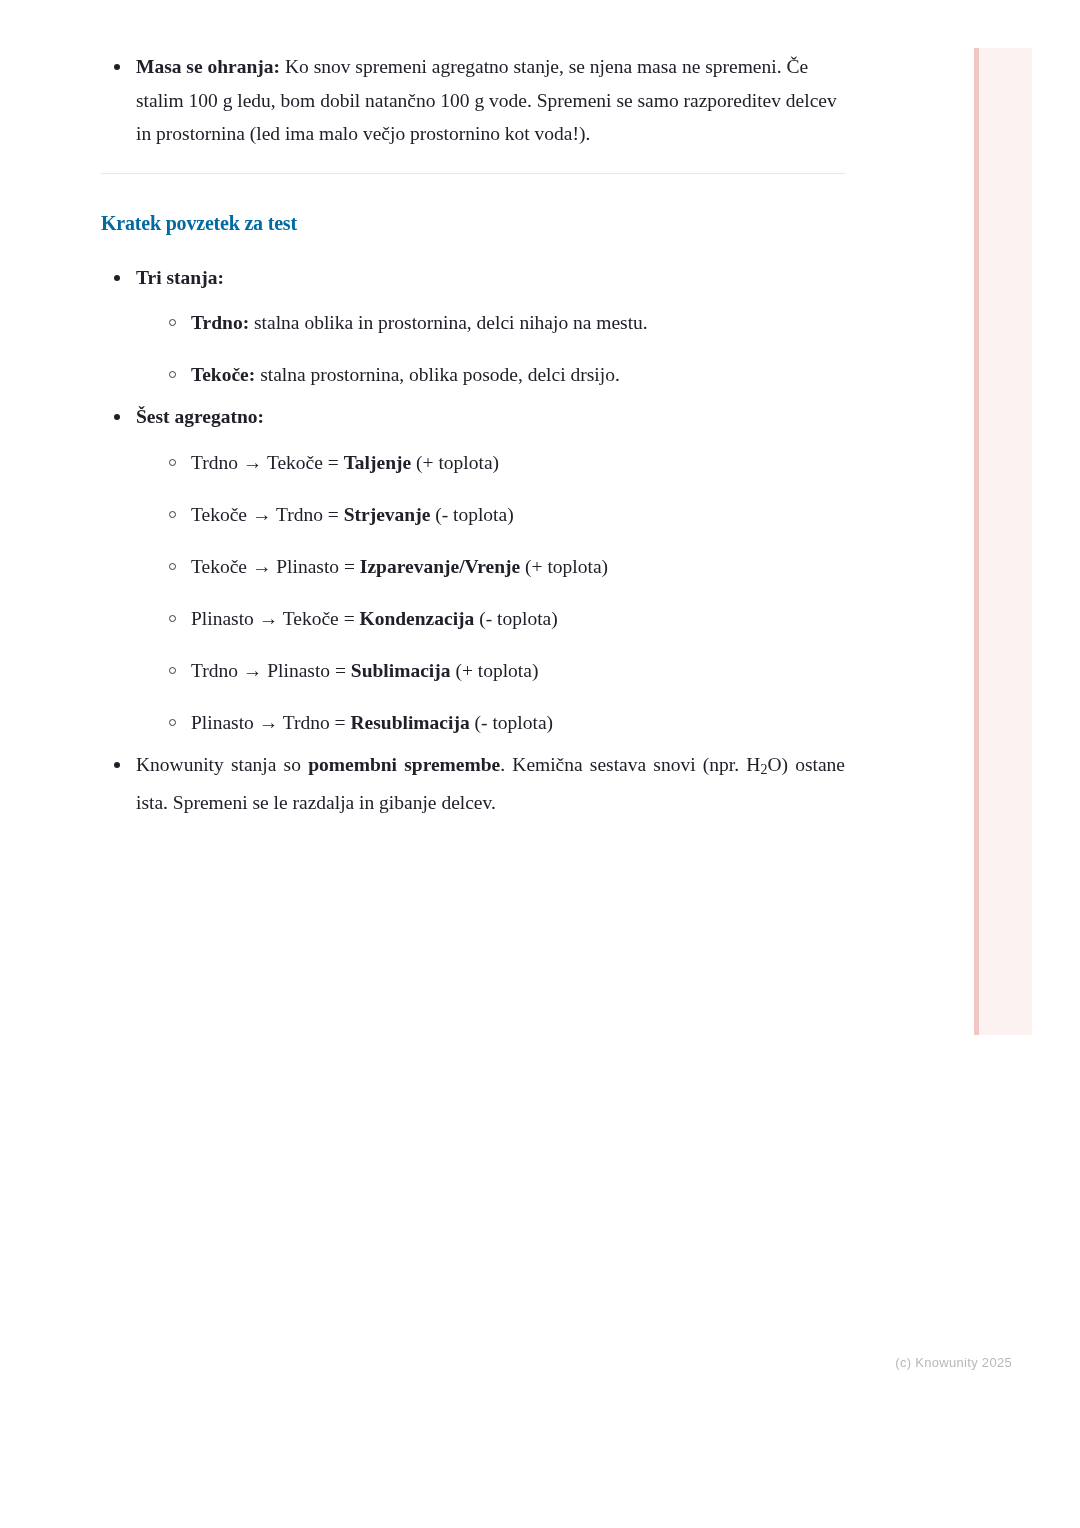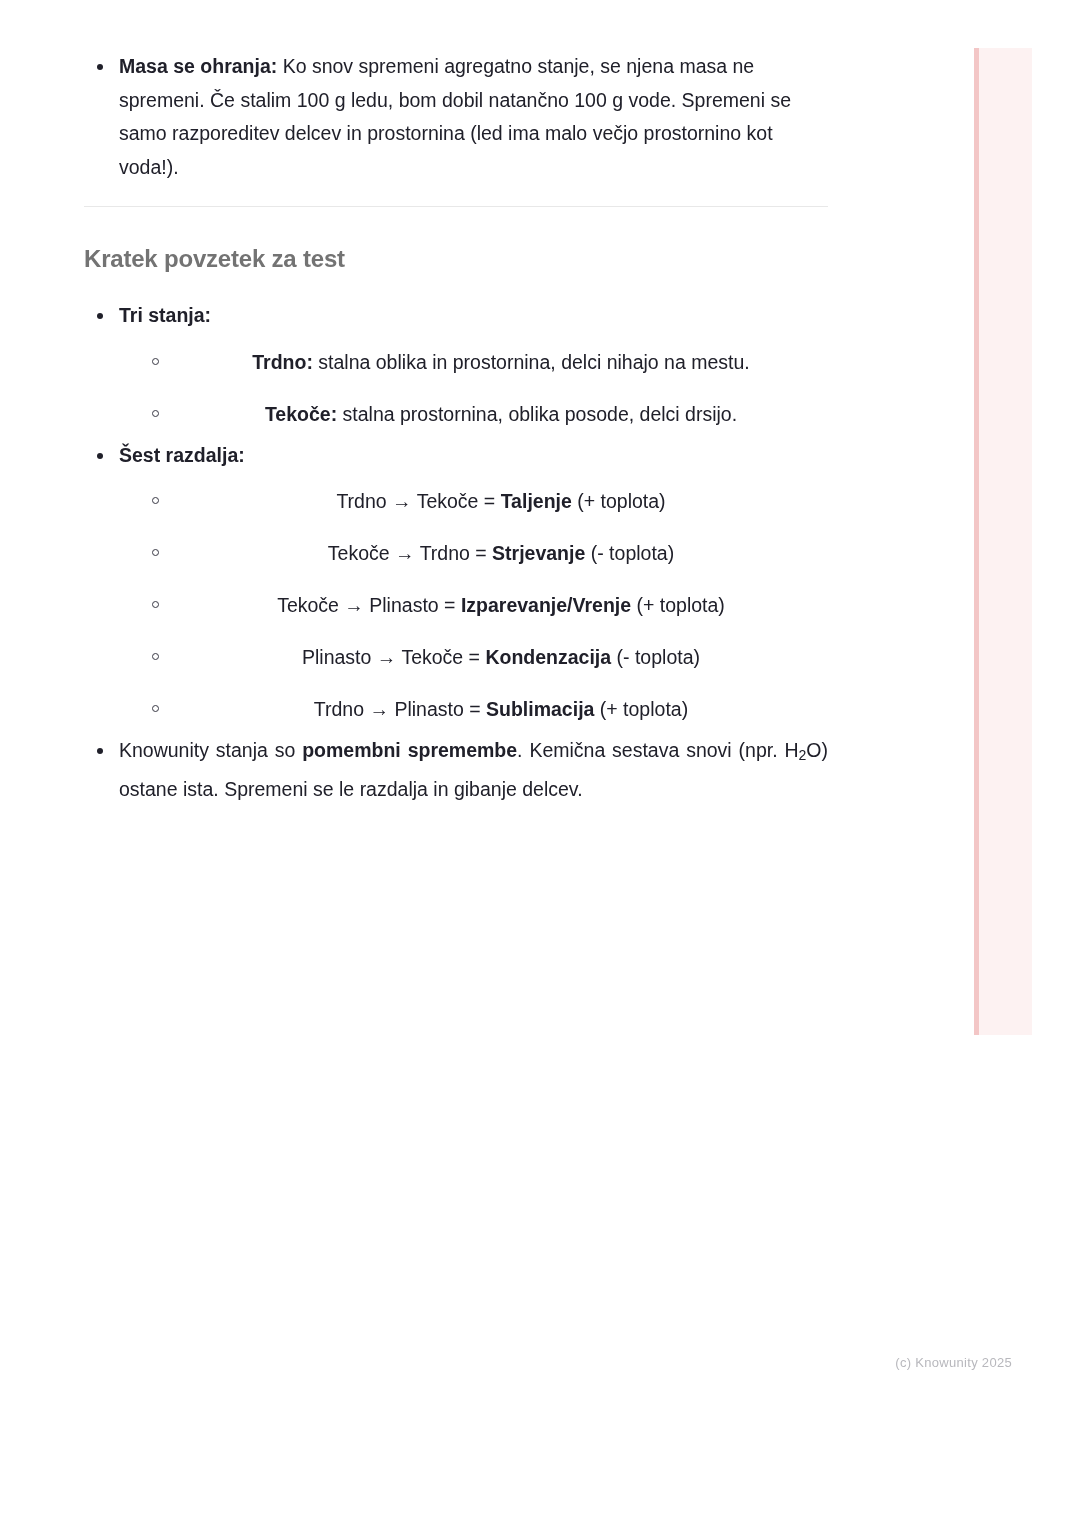--- a/index.html
+++ b/index.html
@@ -31,22 +31,23 @@
   
   .page {
     position: absolute;
     top: 0;
     left: 0;
     width: 1080px;
   }
   .content {
     position: absolute;
     top: 50px;
-    left: 84px;
+    left: 101px;
     width: 744px;
+    font-family: Liberation Serif, serif;
   }
 
   
   ul.lvl1 {
     list-style: none;
     margin: 0;
     padding: 0;
   }
   ul.lvl1 > li {
     position: relative;
@@ -94,39 +95,38 @@
     width: 7px;
     height: 7px;
     border-radius: 50%;
     border: 1.4px solid #3a3a46;
     background: transparent;
     box-sizing: border-box;
   }
 
   .sub-wrap {
     padding-left: 20px;
-    text-align: center;
   }
 
   b, strong { font-weight: bold; }
 
   
   .divider {
     height: 1px;
     background: #e8e8e8;
     border: 0;
     margin: 22px 0 0 0;
     width: 744px;
   }
 
   
   h2.section-title {
-    font-size: 24px;
+    font-size: 20px;
     font-weight: bold;
-    color: #737373;
+    color: #0369a1;
     margin: 38px 0 26px 0;
     letter-spacing: -0.2px;
   }
 
   
   li.justify {
     text-align: justify;
   }
 
   sub {
@@ -174,21 +174,21 @@
               <b>Trdno:</b><span> stalna oblika in prostornina, delci nihajo na mestu.</span>
             </li>
             <li>
               <b>Tekoče:</b><span> stalna prostornina, oblika posode, delci drsijo.</span>
             </li>
           </ul>
         </div>
       </li>
 
       <li class="tight">
-        <b>Šest razdalja:</b>
+        <b>Šest agregatno:</b>
         <div class="sub-wrap">
           <ul class="lvl2">
 
             <li>
               <span>Trdno</span>
               <span>→</span>
               <span>Tekoče</span>
               <span>=</span>
               <b>Taljenje</b>
               <span>(+ toplota)</span>
@@ -223,20 +223,28 @@
 
             <li>
               <span>Trdno</span>
               <span>→</span>
               <span>Plinasto</span>
               <span>=</span>
               <b>Sublimacija</b>
               <span>(+ toplota)</span>
             </li>
 
+            <li>
+              <span>Plinasto</span>
+              <span>→</span>
+              <span>Trdno</span>
+              <span>=</span>
+              <b>Resublimacija</b>
+              <span>(- toplota)</span>
+            </li>
 
           </ul>
         </div>
       </li>
 
       <li class="justify">
         <span>Knowunity stanja so </span><b>pomembni spremembe</b><span>. Kemična sestava snovi (npr. H</span><sub>2</sub><span>O) ostane ista. Spremeni se le razdalja in gibanje delcev.</span>
       </li>
 
     </ul>

